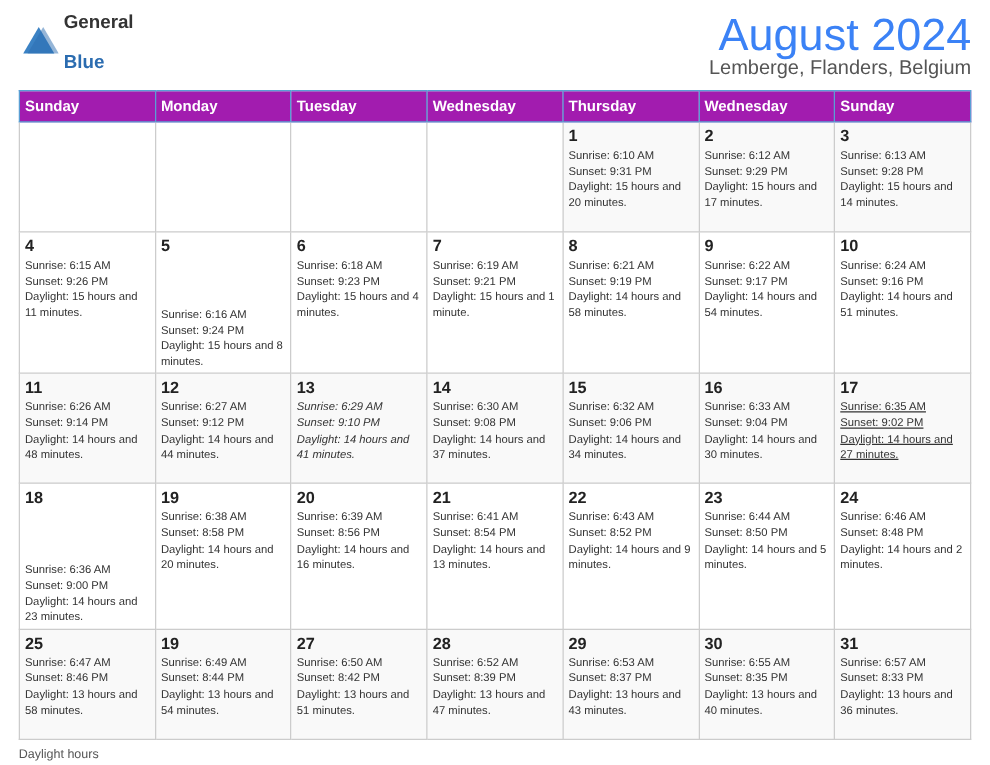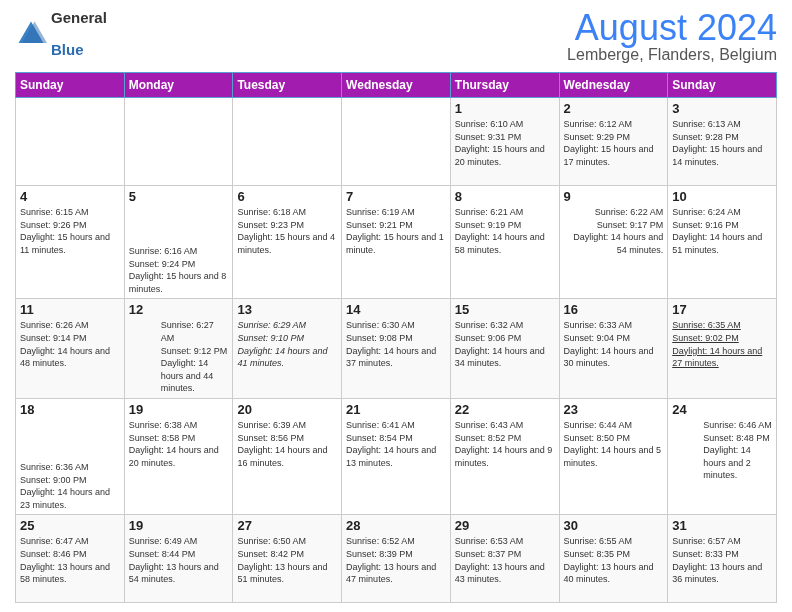--- a/index.html
+++ b/index.html
@@ -199,41 +199,41 @@
 Daylight: 15 hours and 1 minute.</div>
           </td>
           <td>
             <span class="day-number">8</span>
             <div class="day-info" style="white-space: pre-line;">Sunrise: 6:21 AM
 Sunset: 9:19 PM
 Daylight: 14 hours and 58 minutes.</div>
           </td>
           <td>
             <span class="day-number">9</span>
-            <div class="day-info" style="white-space: pre-line; text-align: right;">Sunrise: 6:22 AM
+            <div class="day-info" style="white-space: pre-line;">Sunrise: 6:22 AM
 Sunset: 9:17 PM
 Daylight: 14 hours and 54 minutes.</div>
           </td>
           <td>
             <span class="day-number">10</span>
             <div class="day-info" style="white-space: pre-line;">Sunrise: 6:24 AM
 Sunset: 9:16 PM
 Daylight: 14 hours and 51 minutes.</div>
           </td>
         </tr>
         <tr>
           <td>
             <span class="day-number">11</span>
             <div class="day-info" style="white-space: pre-line;">Sunrise: 6:26 AM
 Sunset: 9:14 PM
 Daylight: 14 hours and 48 minutes.</div>
           </td>
           <td>
             <span class="day-number">12</span>
-            <div class="day-info" style="white-space: pre-line; margin-left: 32px;">Sunrise: 6:27 AM
+            <div class="day-info" style="white-space: pre-line;">Sunrise: 6:27 AM
 Sunset: 9:12 PM
 Daylight: 14 hours and 44 minutes.</div>
           </td>
           <td>
             <span class="day-number">13</span>
             <div class="day-info" style="white-space: pre-line; font-style: italic;">Sunrise: 6:29 AM
 Sunset: 9:10 PM
 Daylight: 14 hours and 41 minutes.</div>
           </td>
           <td>
@@ -293,21 +293,21 @@
 Daylight: 14 hours and 9 minutes.</div>
           </td>
           <td>
             <span class="day-number">23</span>
             <div class="day-info" style="white-space: pre-line;">Sunrise: 6:44 AM
 Sunset: 8:50 PM
 Daylight: 14 hours and 5 minutes.</div>
           </td>
           <td>
             <span class="day-number">24</span>
-            <div class="day-info" style="white-space: pre-line; margin-left: 31px;">Sunrise: 6:46 AM
+            <div class="day-info" style="white-space: pre-line;">Sunrise: 6:46 AM
 Sunset: 8:48 PM
 Daylight: 14 hours and 2 minutes.</div>
           </td>
         </tr>
         <tr>
           <td>
             <span class="day-number">25</span>
             <div class="day-info" style="white-space: pre-line;">Sunrise: 6:47 AM
 Sunset: 8:46 PM
 Daylight: 13 hours and 58 minutes.</div>
@@ -345,13 +345,16 @@
           <td>
             <span class="day-number">31</span>
             <div class="day-info" style="white-space: pre-line;">Sunrise: 6:57 AM
 Sunset: 8:33 PM
 Daylight: 13 hours and 36 minutes.</div>
           </td>
         </tr>
       </tbody>
   </table>
 
+  <div class="footer">
+    <span>Daylight hours</span>
+  </div>
 </div>
 
 </body></html>

